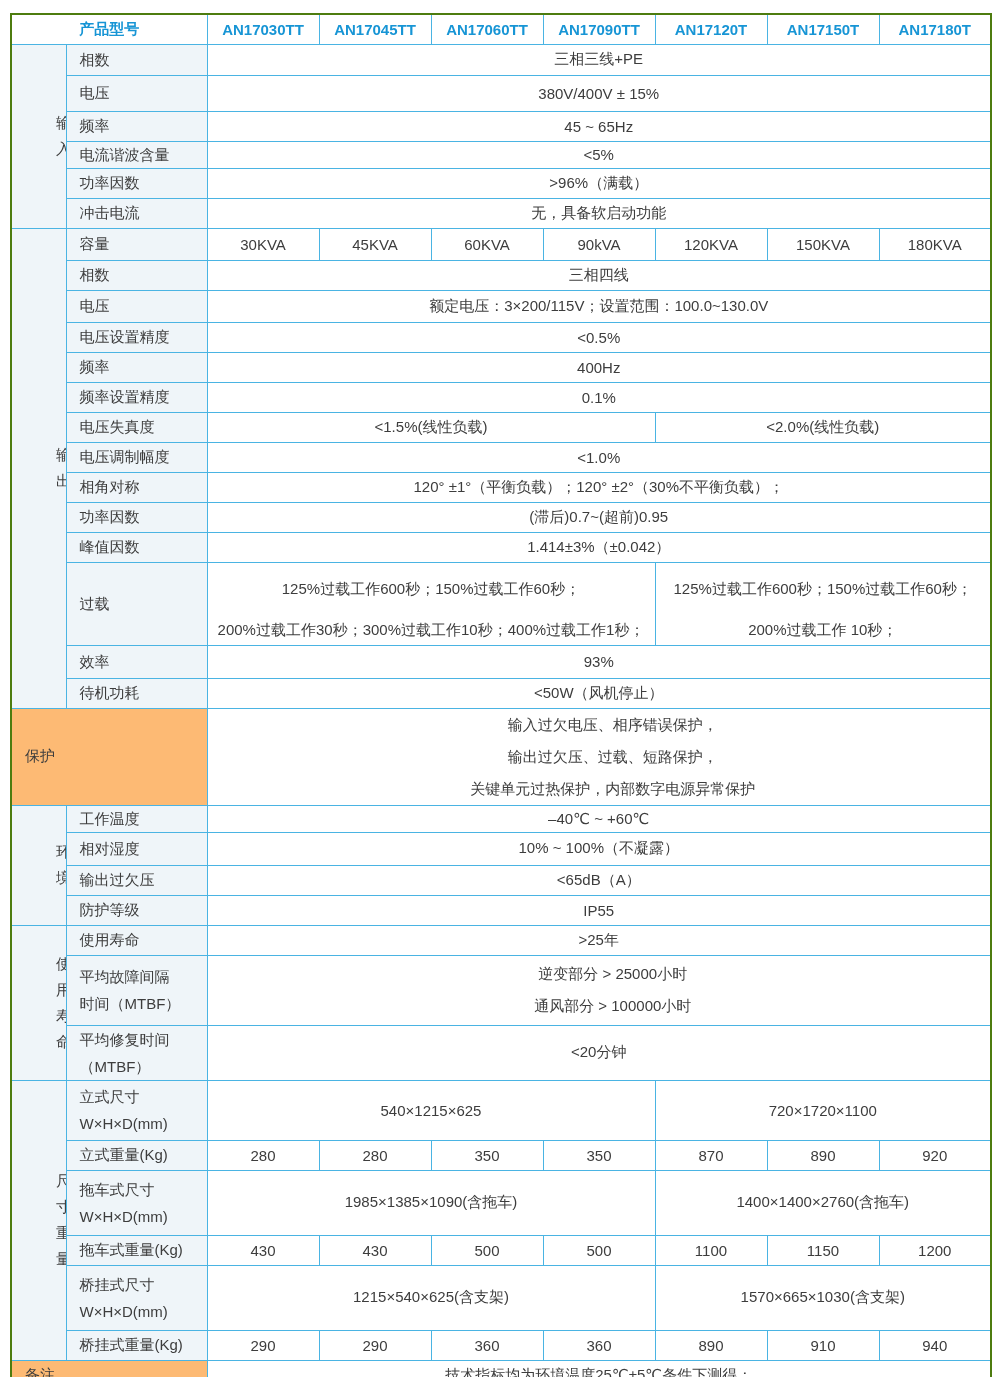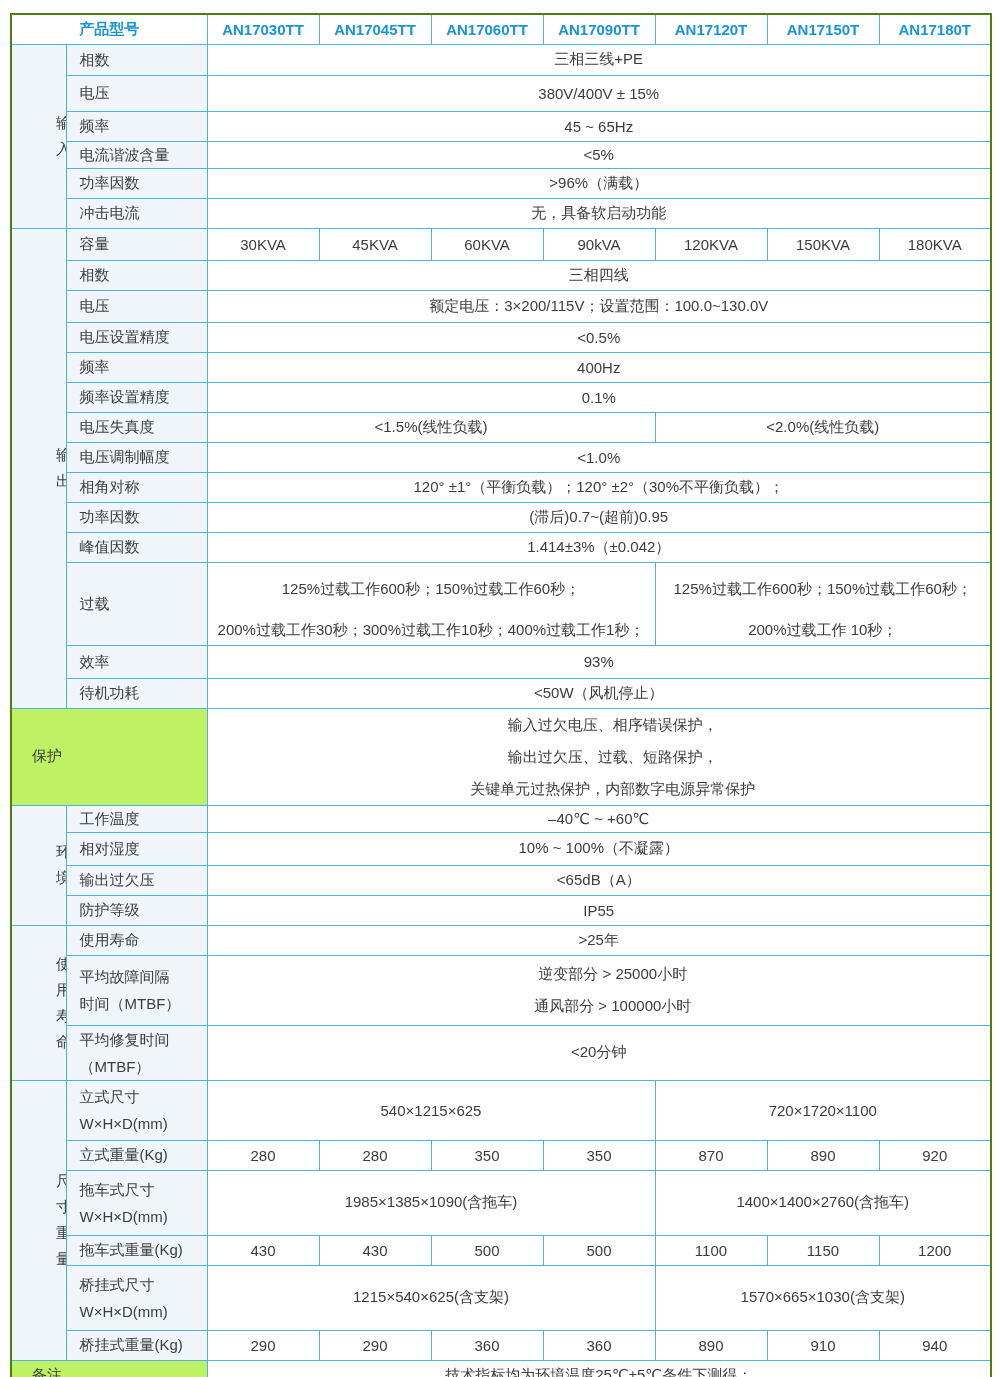--- a/index.html
+++ b/index.html
@@ -37,23 +37,23 @@
     line-height:26px;
     padding-left:44px;
   }
   td.param {
     background:#eff5f9;
     text-align:left;
     padding-left:13px;
     line-height:26px;
   }
   td.merged-label {
-    background:#bef264;
+    background:#fdba74;
     text-align:left;
-    padding-left:20px;
+    padding-left:13px;
   }
   td.val { background:#ffffff; text-align:center; }
   .ml { line-height:30px;margin-top:11px; }           
   .ml3 { line-height:32px;margin-left:28px; }
   .pl { line-height:27px; }           
 </style>
 </head>
 <body>
 
 <div class="wrap">

